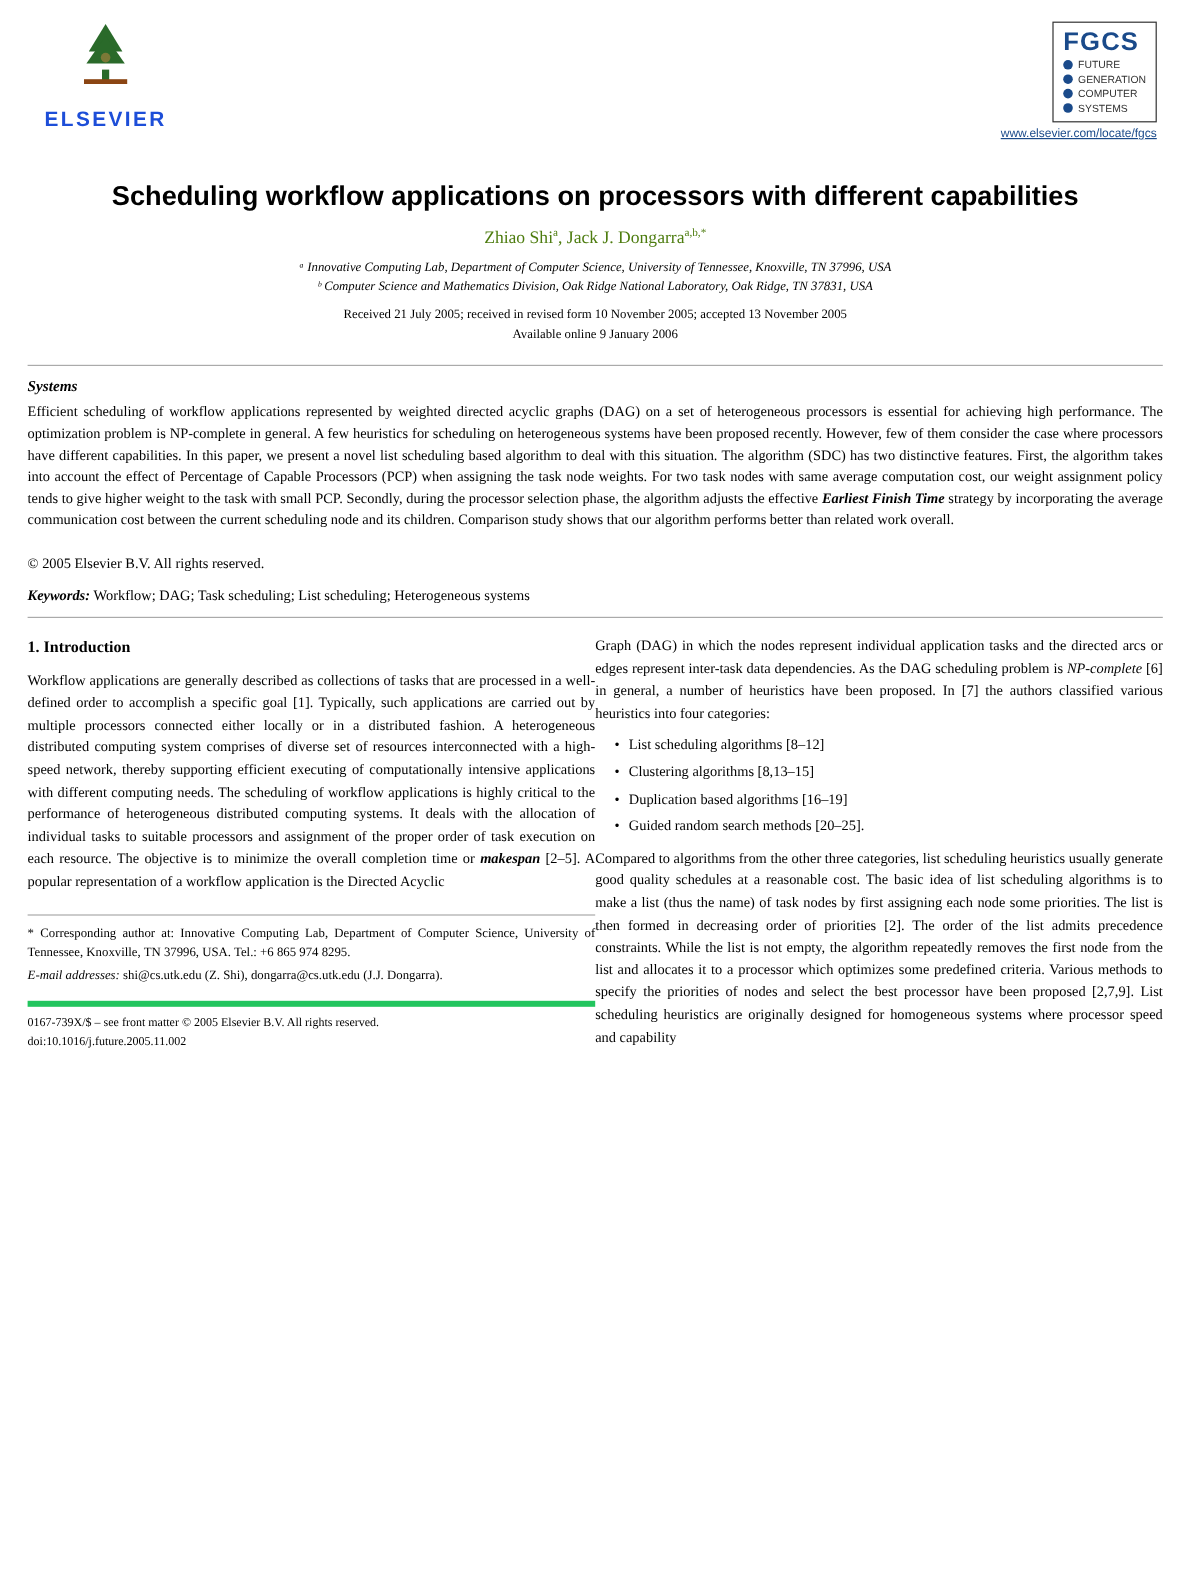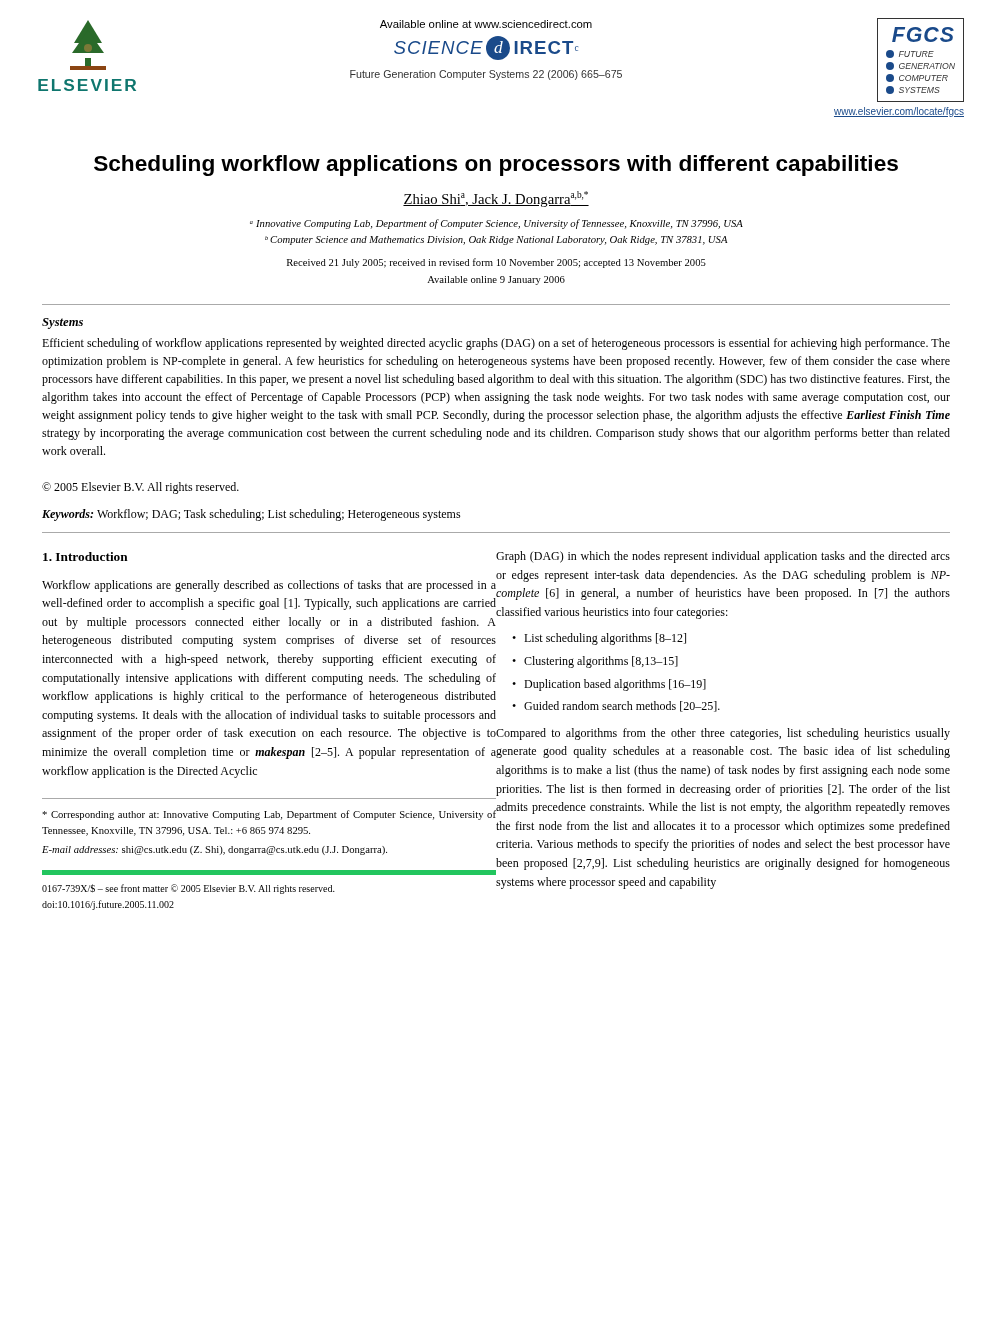--- a/index.html
+++ b/index.html
@@ -34,23 +34,23 @@
       align-items: center;
     }
     .elsevier-tree {
       width: 72px;
       height: 55px;
     }
     .elsevier-text {
       font-size: 13pt;
       font-weight: bold;
       letter-spacing: 2px;
-      margin-top: 2px;
-      font-family: Arial, sans-serif;
-      color: #0f766e;
+      margin-top: 16px;
+      font-family: Arial, sans-serif;
+      color: #1d4ed8;
     }
     .header-center {
       text-align: center;
       flex: 1;
     }
     .available-online {
       font-size: 8.5pt;
       margin-bottom: 6px;
       font-family: Arial, sans-serif;
     }
@@ -62,23 +62,22 @@
     }
     .header-right {
       width: 140px;
       display: flex;
       flex-direction: column;
       align-items: flex-end;
     }
     .fgcs-box {
       border: 1.5px solid #333;
       padding: 4px 8px;
-      text-align: right;
-      font-family: Arial, sans-serif;
-      font-style: italic;
+      text-align: left;
+      font-family: Arial, sans-serif;
     }
     .fgcs-title {
       font-size: 16pt;
       font-weight: bold;
       color: #1a4a8a;
       letter-spacing: 1px;
     }
     .fgcs-subtitle {
       font-size: 6.5pt;
       line-height: 1.4;
@@ -94,36 +93,35 @@
     }
     .elsevier-url {
       font-size: 7.5pt;
       color: #1a4a8a;
       margin-top: 4px;
       font-family: Arial, sans-serif;
       text-decoration: underline;
     }
     
     .article-body {
-      padding: 0 42px;
+      padding: 0 23px;
     }
     .article-title {
       text-align: center;
       font-size: 17pt;
       font-weight: bold;
       margin: 24px 0 12px 0;
       font-family: Arial, sans-serif;
       line-height: 1.3;
     }
     .authors {
       text-align: center;
       font-size: 11pt;
       margin-bottom: 8px;
-      color: #000000;
-      text-decoration: underline;
+      color: #4d7c0f;
     }
     .affiliations {
       text-align: center;
       font-size: 8pt;
       font-style: italic;
       margin-bottom: 6px;
       line-height: 1.5;
     }
     .dates {
       text-align: center;
@@ -240,30 +238,20 @@
           <polygon points="36,12 52,35 20,35" fill="#2a6a2a"></polygon>
 
           <rect x="18" y="48" width="36" height="4" fill="#8B4513"></rect>
 
           <ellipse cx="36" cy="30" rx="4" ry="4" fill="#cc8844" opacity="0.5"></ellipse>
         </svg>
         <div class="elsevier-text">ELSEVIER</div>
       </div>
     </div>
 
-    <div class="header-center">
-      <div class="available-online">Available online at www.sciencedirect.com</div>
-      <div style="display:flex;align-items:center;justify-content:center;gap:0;">
-        <span style="font-family:Arial,sans-serif;font-size:14pt;font-weight:normal;font-style:italic;color:#1a4a8a;letter-spacing:1px;">SCIENCE</span>
-        <span style="display:inline-block;width:24px;height:24px;background:#1a4a8a;border-radius:50%;color:white;font-size:13pt;font-style:italic;font-family:Georgia,serif;line-height:24px;text-align:center;margin:0 3px;vertical-align:middle;">d</span>
-        <span style="font-family:Arial,sans-serif;font-size:14pt;font-weight:bold;color:#1a4a8a;letter-spacing:1px;">IRECT</span>
-        <sup style="font-size:7pt;color:#1a4a8a;vertical-align:super;">c</sup>
-      </div>
-      <div class="journal-name">Future Generation Computer Systems 22 (2006) 665–675</div>
-    </div>
 
     <div class="header-right">
       <div class="fgcs-box">
         <div class="fgcs-title">FGCS</div>
         <div class="fgcs-subtitle">
           <div><span class="circle"></span> &nbsp;FUTURE</div>
           <div><span class="circle"></span> &nbsp;GENERATION</div>
           <div><span class="circle"></span> &nbsp;COMPUTER</div>
           <div><span class="circle"></span> &nbsp;SYSTEMS</div>
         </div>

